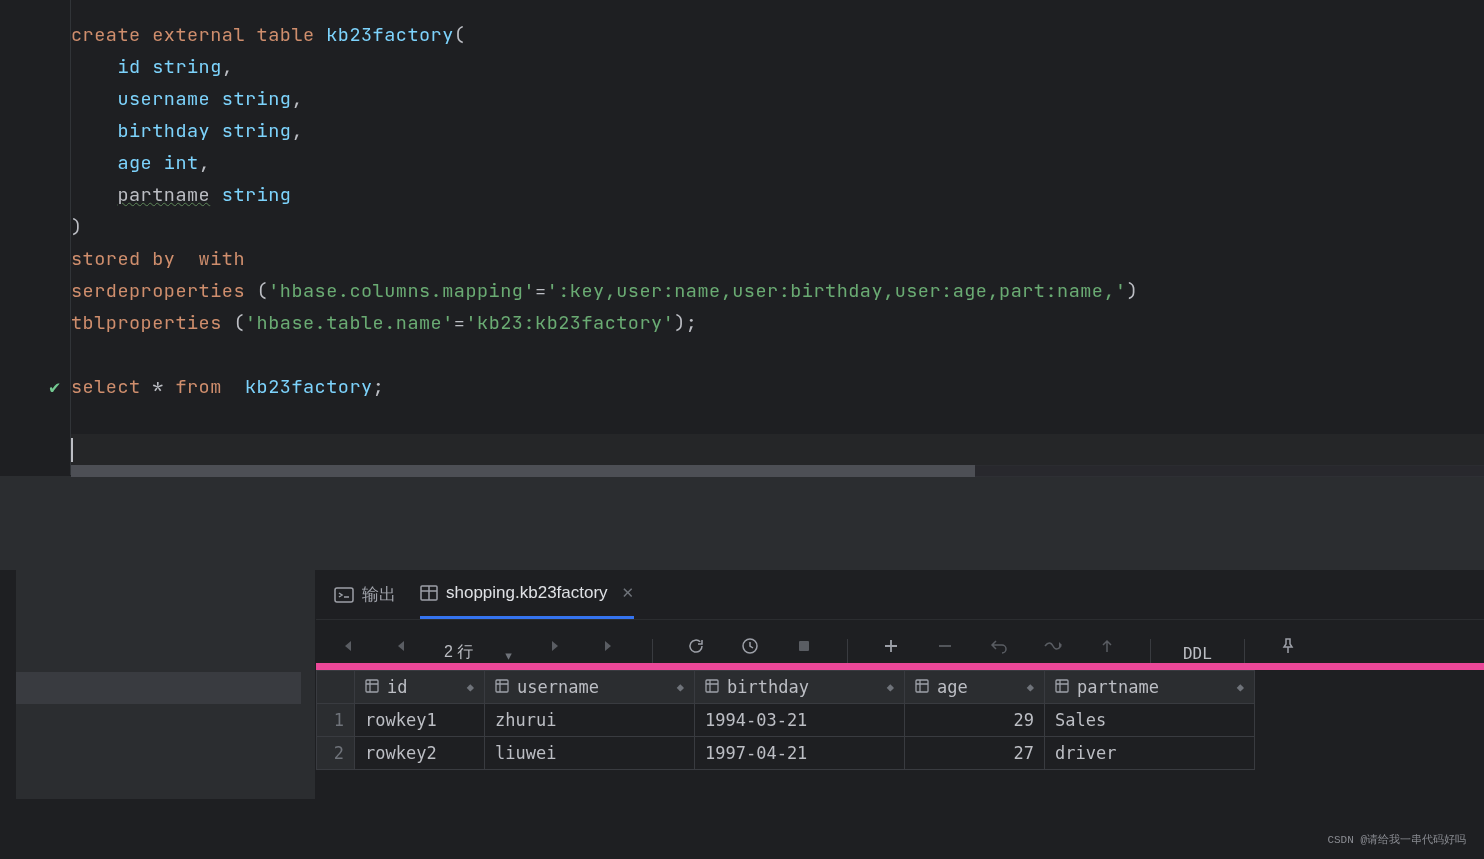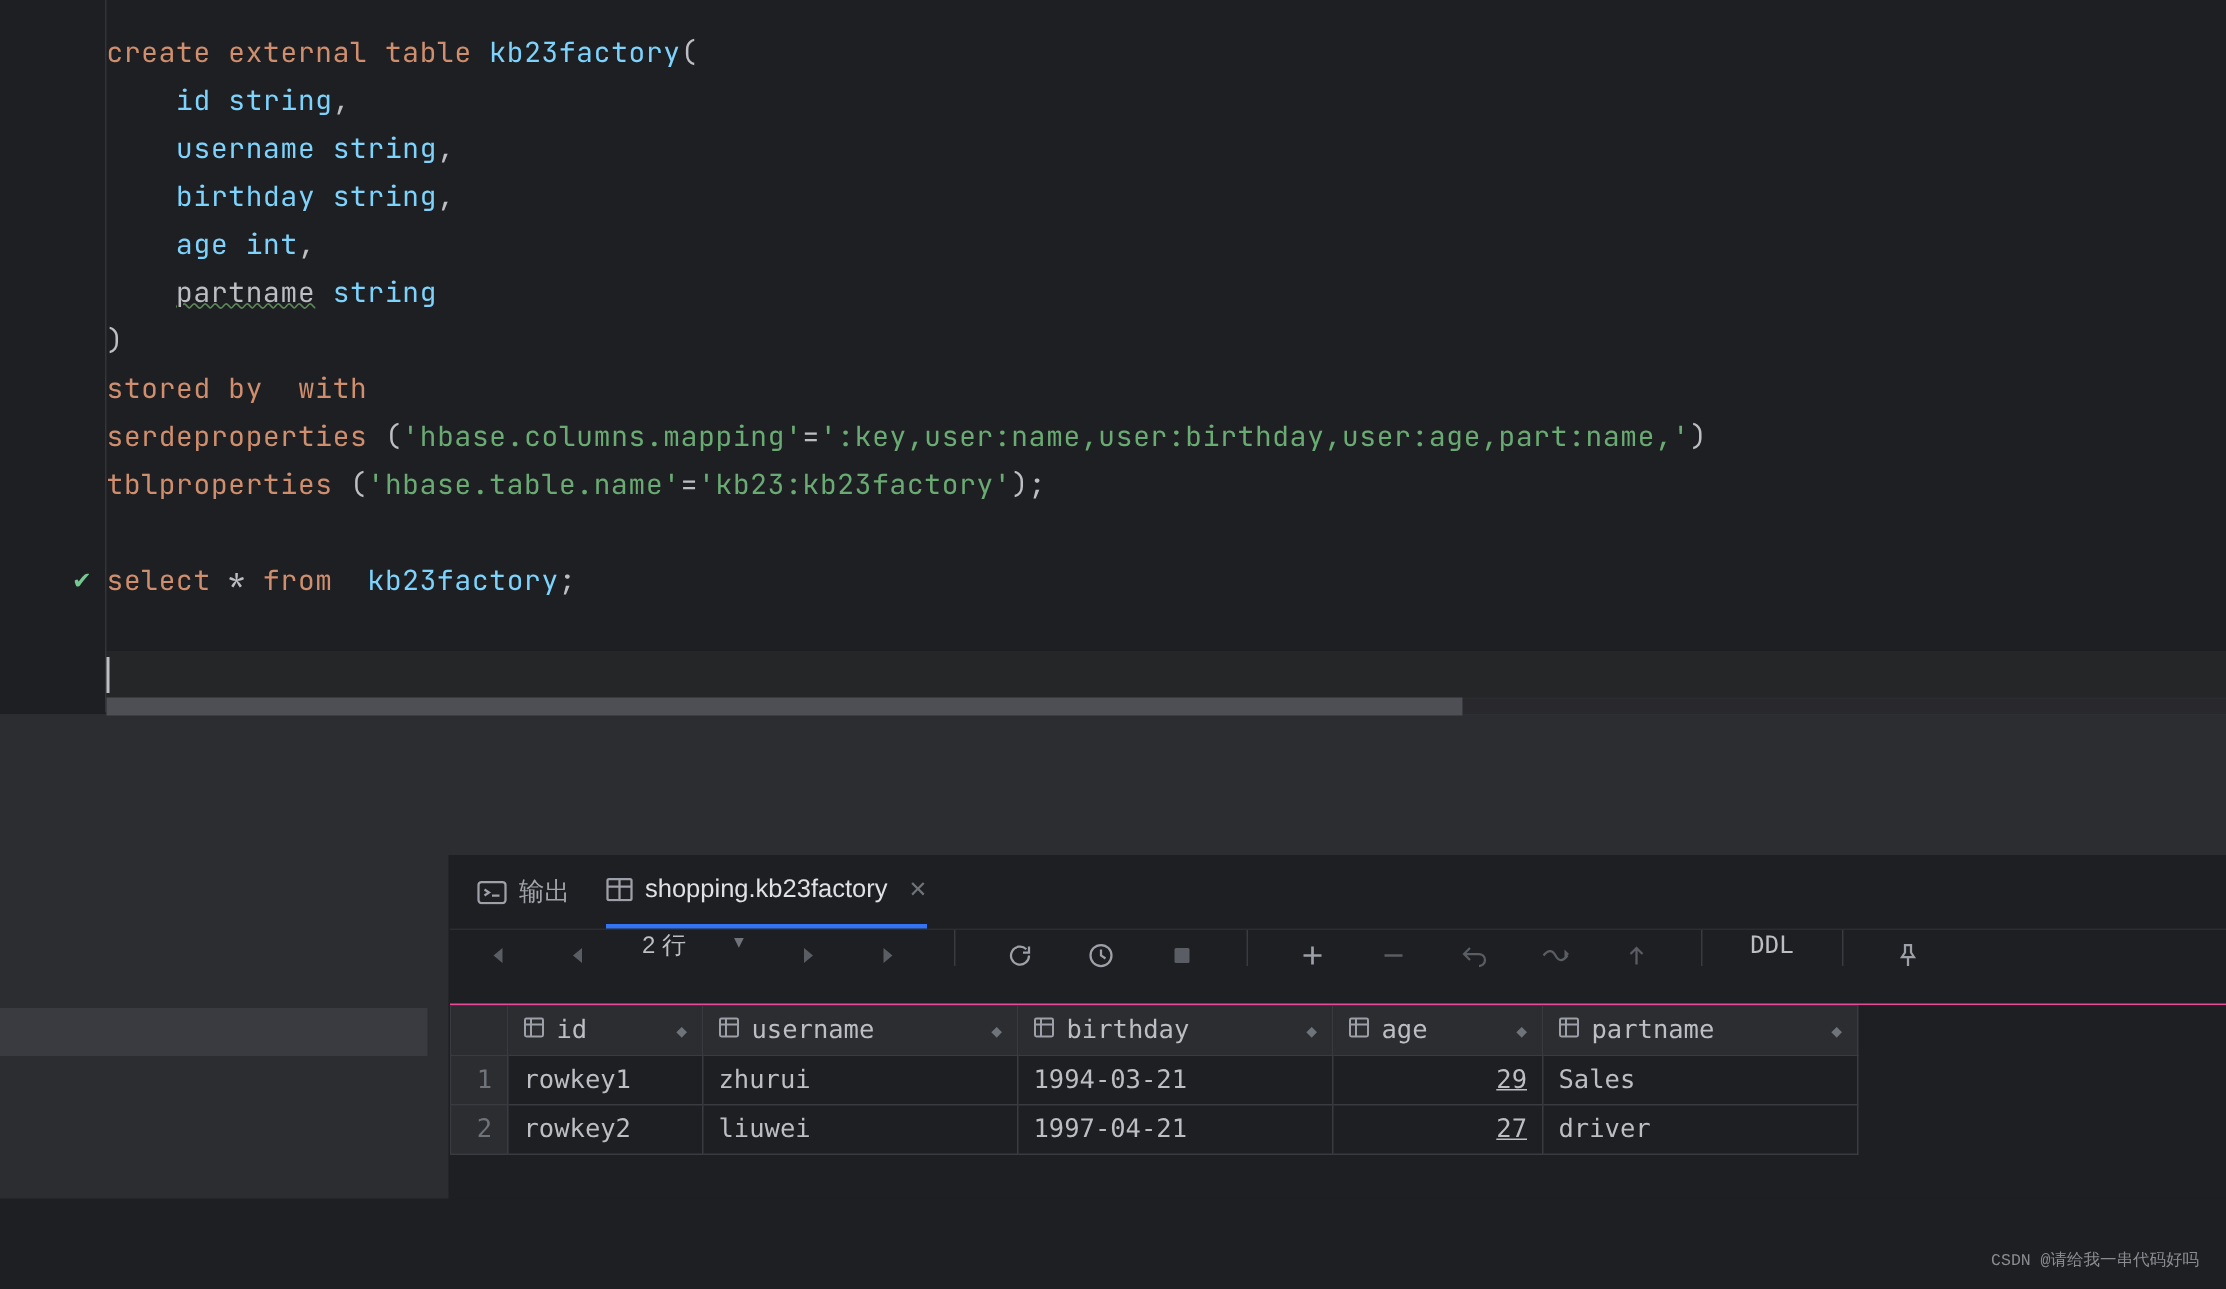--- a/index.html
+++ b/index.html
@@ -90,20 +90,21 @@
   .mid-gap {
     height: 95px;
     background: #2b2d30;
     border-top: 1px solid #1e1f22;
   }
 
   .bottom-panel {
     display: flex;
     height: 229px;
     background: #1e1f22;
+    padding-left: 16px;
   }
   .left-sidebar {
     width: 300px;
     background: #2b2d30;
     border-right: 1px solid #1e1f22;
     position: relative;
   }
   .sidebar-selected {
     position: absolute;
     bottom: 95px;
@@ -143,25 +144,25 @@
     color: #6f737a;
     margin-left: 6px;
     font-size: 15px;
   }
   .icon {
     display: inline-flex;
     color: #9da0a8;
   }
   .toolbar-row {
     display: flex;
-    align-items: flex-start;
+    align-items: flex-end;
     height: 50px;
     padding-left: 14px;
     gap: 20px;
-    border-bottom: 1px solid #ec4899;
+    border-bottom: 7px solid #ec4899;
   }
   .tb-btn {
     width: 34px;
     height: 34px;
     display: flex;
     align-items: center;
     justify-content: center;
     color: #9da0a8;
     font-size: 17px;
     border-radius: 4px;
@@ -213,21 +214,21 @@
     margin-left: auto;
     color: #6f737a;
     font-size: 12px;
   }
   td.rownum {
     text-align: right;
     color: #6f737a;
     background: #2b2d30;
     width: 38px;
   }
-  td.num { text-align: right; text-decoration: underline; }
+  td.num { text-align: right; }
   .watermark {
     position: absolute;
     bottom: 12px;
     right: 18px;
     color: #8a8c92;
     font-family: Liberation Mono, monospace;
     font-size: 11px;
   }
 </style>
 </head>

